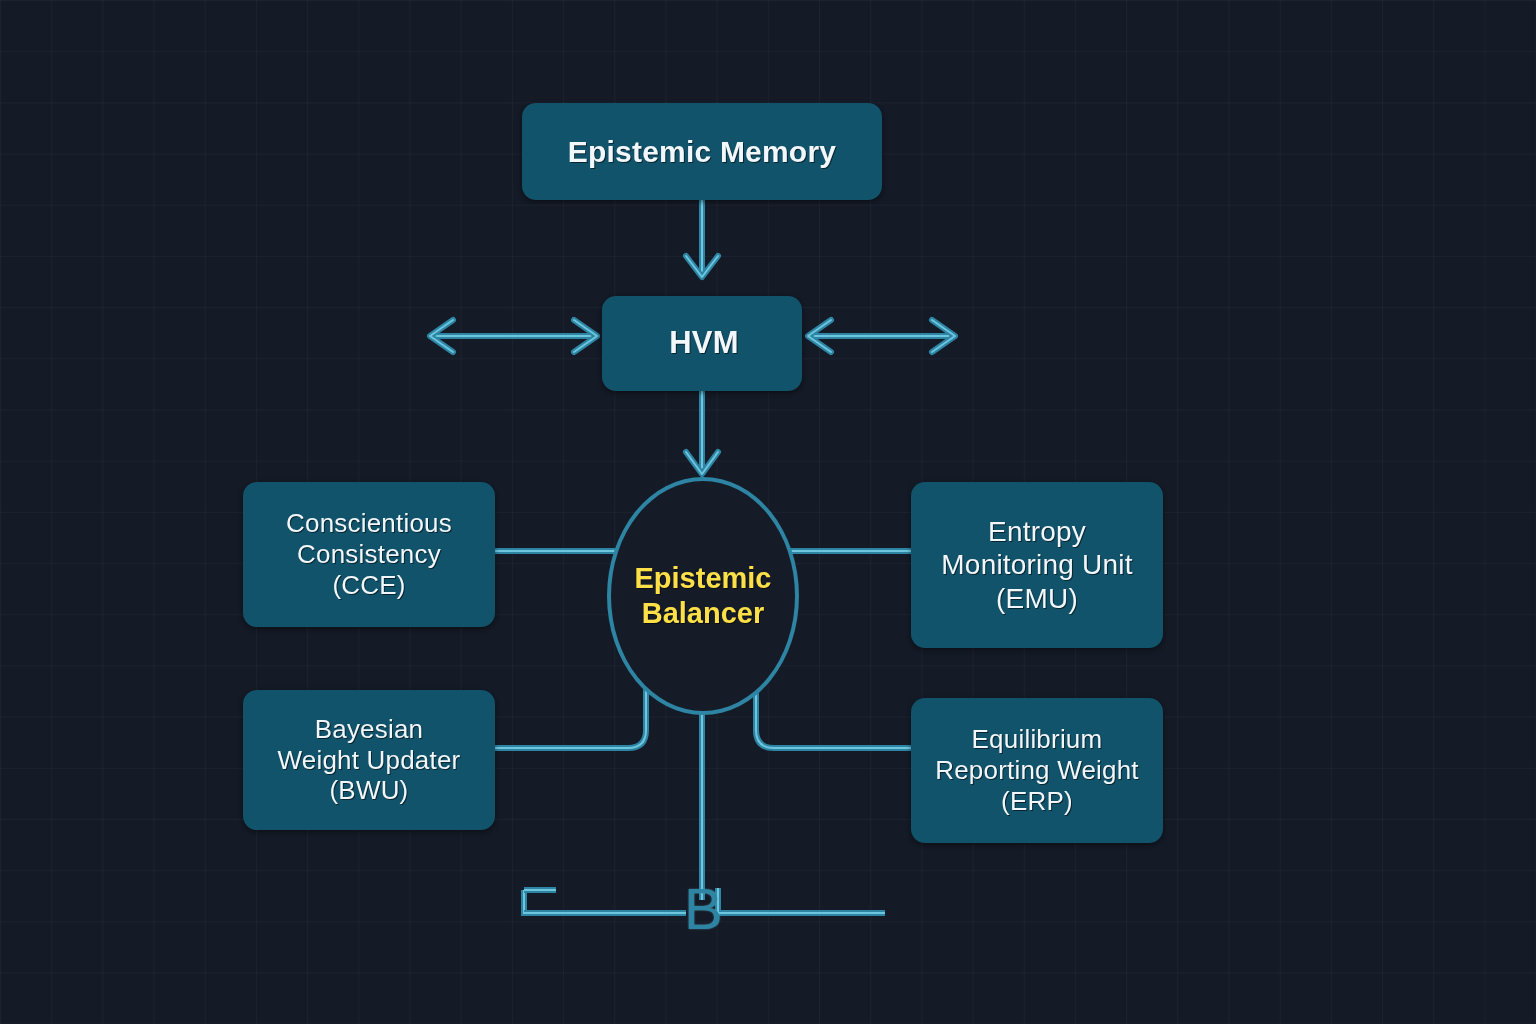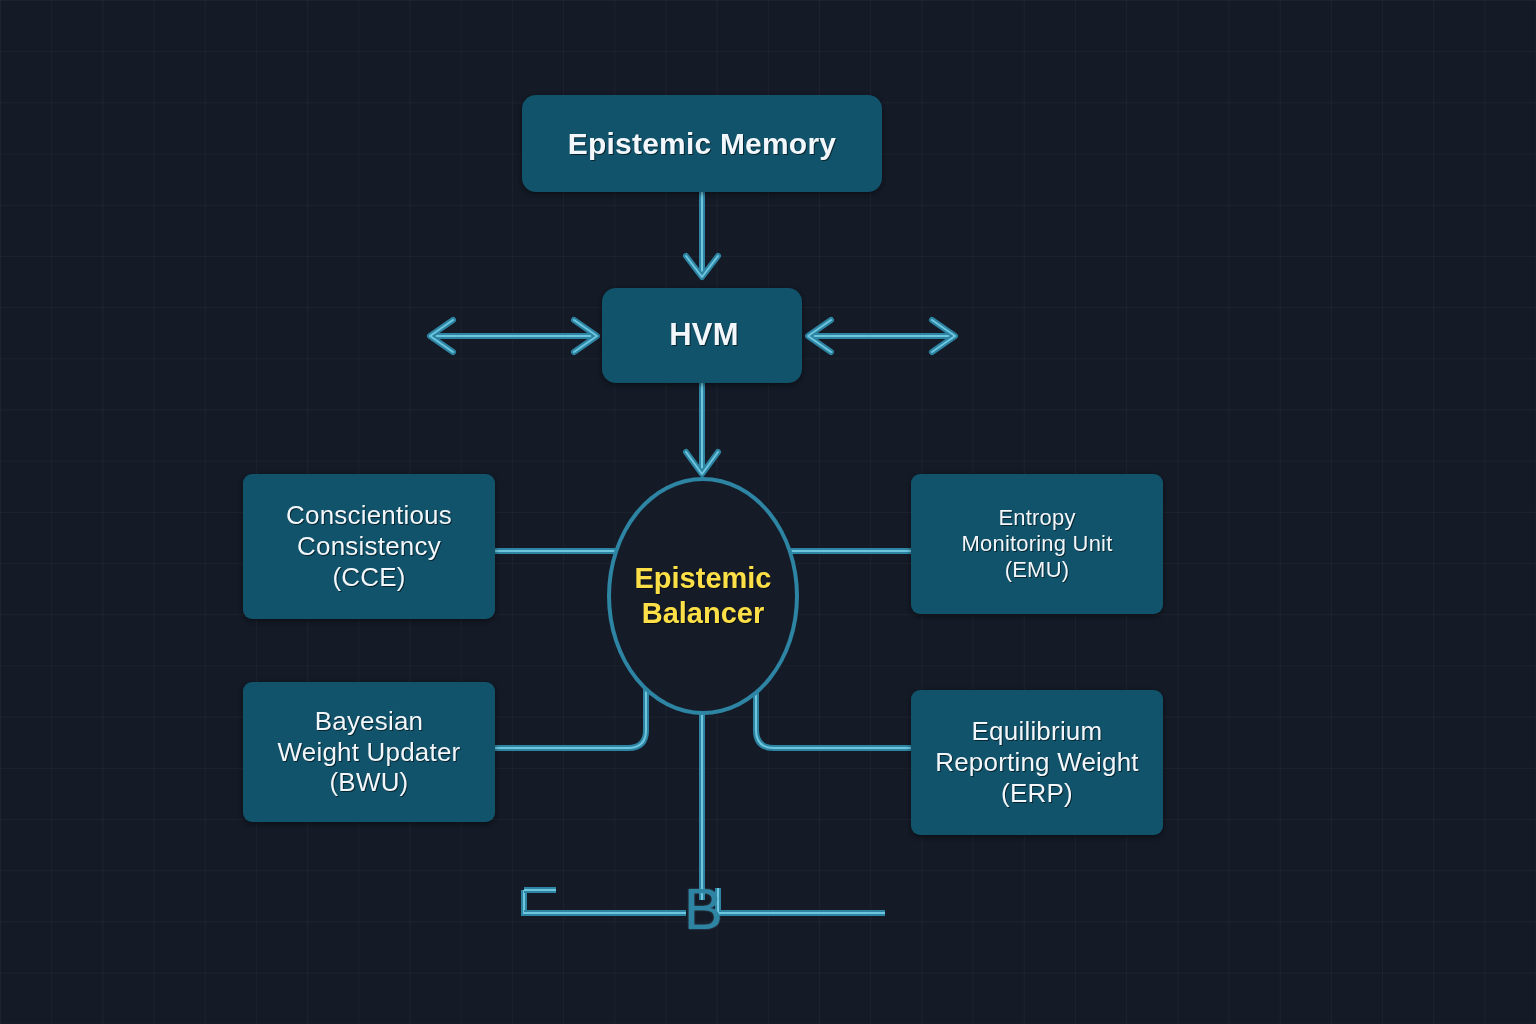--- a/index.html
+++ b/index.html
@@ -37,22 +37,23 @@
     justify-content: center;
     text-align: center;
     line-height: 1.18;
     font-weight: 700;
     letter-spacing: 0.2px;
     text-shadow: 1px 1px 0 rgba(0,0,0,0.55);
     box-shadow: 0 2px 5px rgba(0,0,0,0.45);
     white-space: pre-line;
     padding: 4px 10px;
     z-index: 3;
+    margin-top: 8px;
   }
-  .node.plain { font-weight: 400; border-radius: 9px; }
+  .node.plain { font-weight: 400; }
   .ellipse-node {
     position: absolute;
     box-sizing: border-box;
     background: #151c28;
     border: 4px solid #2d84a3;
     border-radius: 50%;
     color: #fde047;
     display: flex;
     align-items: center;
     justify-content: center;
@@ -164,21 +165,21 @@
   <div class="node" style="left:602px; top:288px; width:200px; height:95px; font-size:31px;padding-left:14px;">HVM</div>
 
 
   <div class="ellipse-node" style="left:607px; top:477px; width:192px; height:238px;">Epistemic
 Balancer</div>
 
   <div class="node plain" style="left:243px; top:474px; width:252px; height:145px; font-size:26px;">Conscientious
 Consistency
 (CCE)</div>
 
-  <div class="node plain" style="left:911px; top:474px; width:252px; height:140px; font-size:22px;">Entropy
+  <div class="node plain" style="left:911px; top:474px; width:252px; height:166px; font-size:28px;">Entropy
 Monitoring Unit
 (EMU)</div>
 
   <div class="node plain" style="left:243px; top:682px; width:252px; height:140px; font-size:26px;">Bayesian
 Weight Updater
 (BWU)</div>
 
   <div class="node plain" style="left:911px; top:690px; width:252px; height:145px; font-size:26px;">Equilibrium
 Reporting Weight
 (ERP)</div>

